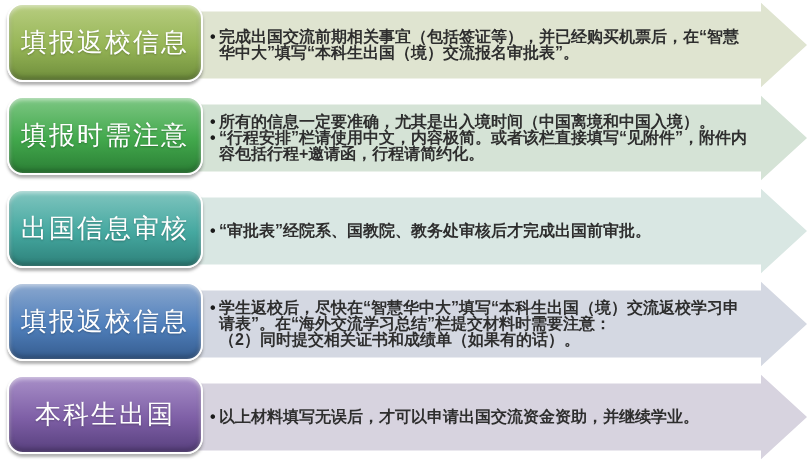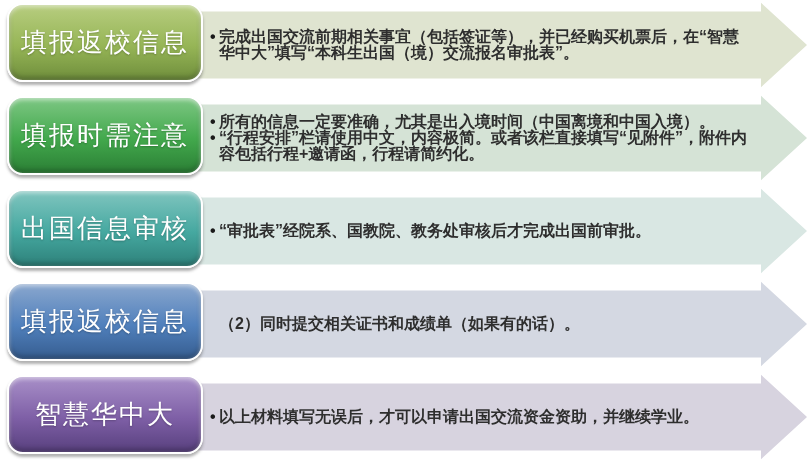--- a/index.html
+++ b/index.html
@@ -127,31 +127,32 @@
         </ul>
     </div>
     <div class="block">
       <span class="title">出国信息审核</span>
     </div>
   </div>
 
   <div class="row" style="--top: #8aa7ce; --mid: #5080bc; --dark: #365d90; --arrow: #d4d8e2;">
     <div class="arrow">
       <ul class="lines">
+          <li class="bullet">学生返校后，尽快在“智慧华中大”填写“本科生出国（境）交流返校学习申请表”。在“海外交流学习总结”栏提交材料时需要注意：</li>
           <li class="no-bullet">（2）同时提交相关证书和成绩单（如果有的话）。</li>
         </ul>
     </div>
     <div class="block">
       <span class="title">填报返校信息</span>
     </div>
   </div>
 
   <div class="row" style="--top: #a88fc8; --mid: #7e5fa6; --dark: #58407e; --arrow: #d7d3df;">
     <div class="arrow">
       <ul class="lines">
           <li class="bullet">以上材料填写无误后，才可以申请出国交流资金资助，并继续学业。</li>
         </ul>
     </div>
     <div class="block">
-      <span class="title">智慧华中大</span>
+      <span class="title">本科生出国</span>
     </div>
   </div>
 </div>
 
 </body></html>

